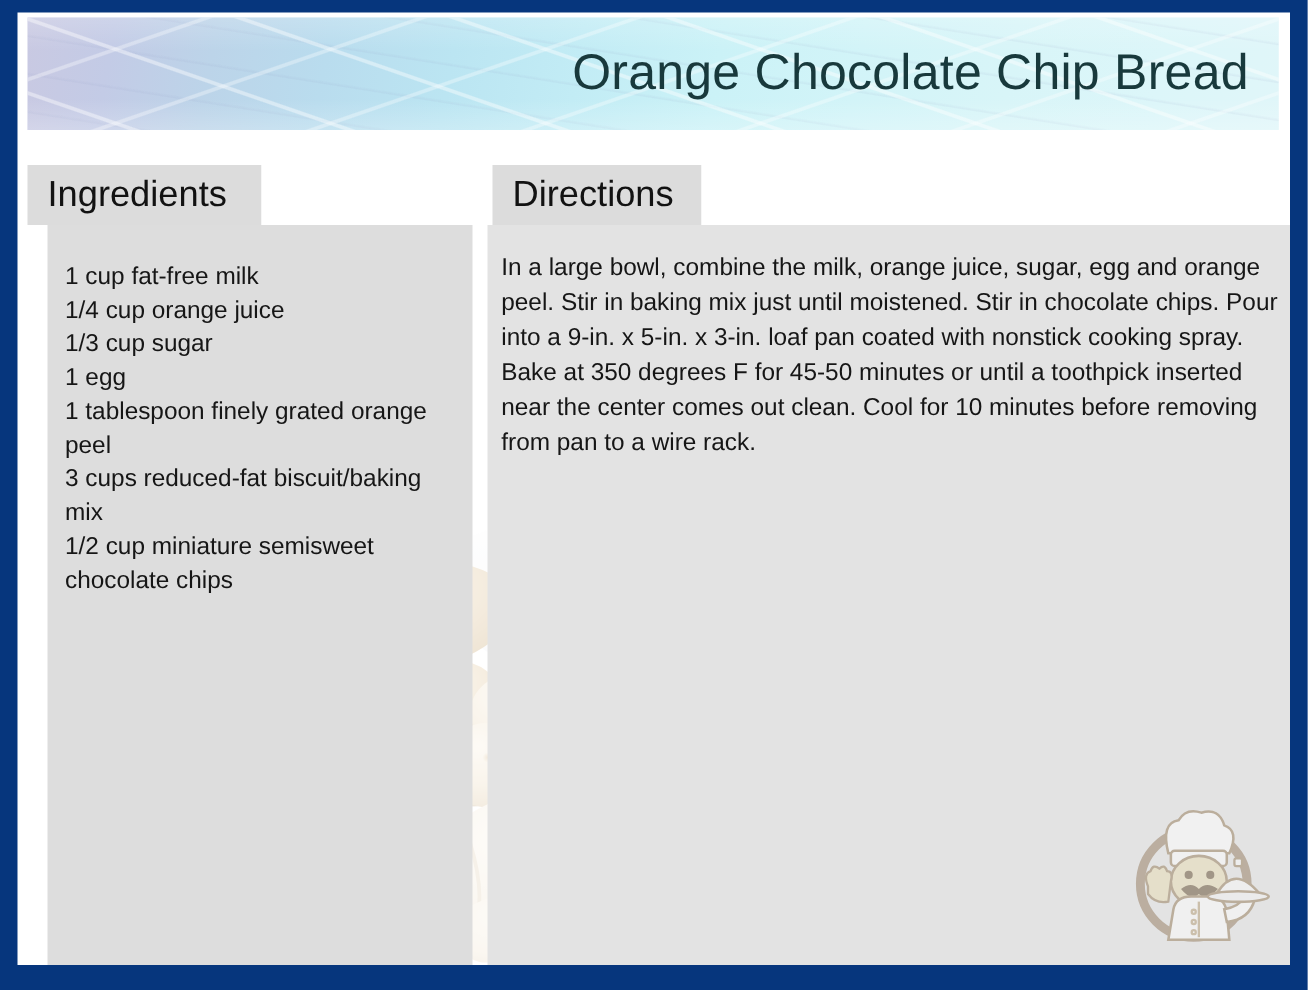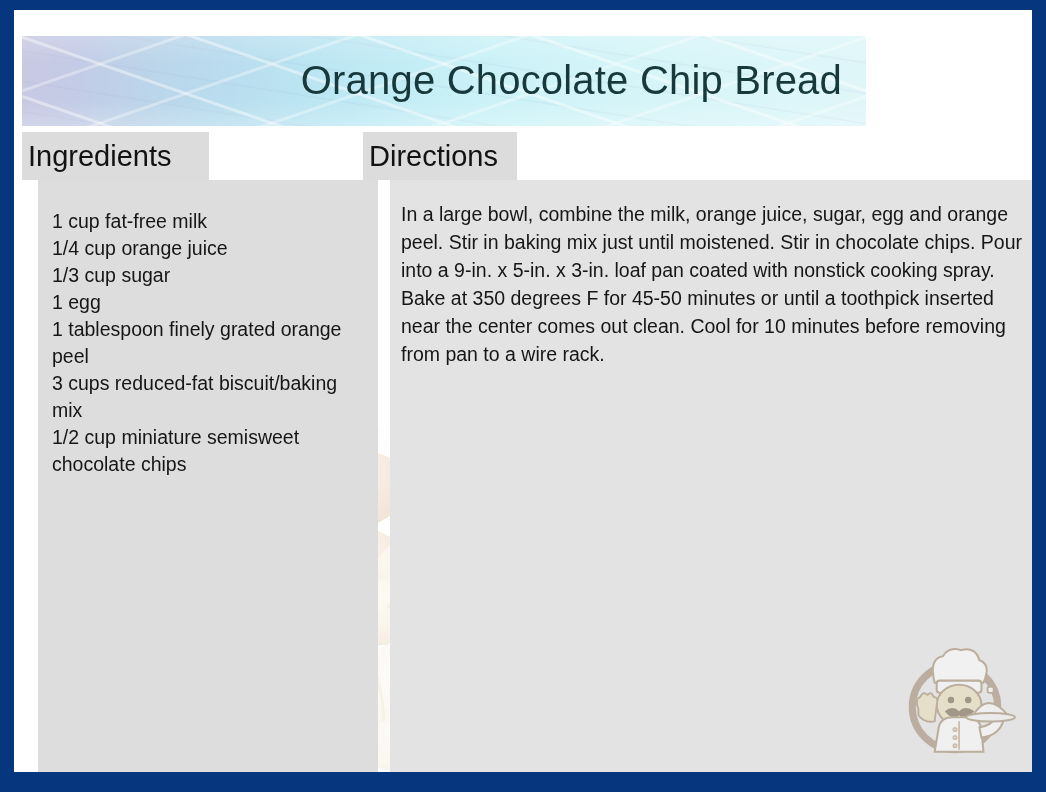--- a/index.html
+++ b/index.html
@@ -23,22 +23,22 @@
     position:absolute;
     left:14px;top:10px;
     width:1018px;height:762px;
     background:#ffffff;
     overflow:hidden;
   }
 
   
   #banner{
     position:absolute;
-    left:8px;top:26px;
-    width:844px;height:90px;
+    left:8px;top:4px;
+    width:1001px;height:90px;
     overflow:hidden;
     background:
       linear-gradient(100deg,
         #c9c9e2 0%,
         #c3cbe6 7%,
         #bcd4e9 15%,
         #b9dcee 24%,
         #bbe5f2 34%,
         #c2ecf5 44%,
         #cbf2f7 55%,
@@ -102,36 +102,36 @@
   }
 
   
   .col-head{
     position:absolute;
     background:#dcdcdc;
     color:#121212;
     font-size:29px;
     line-height:1;
     box-sizing:border-box;
-    padding:10px 14px 11px 6px;
+    padding:10px 14px 11px 16px;
   }
   .col-body{
     position:absolute;
     background:#dddddd;
     box-sizing:border-box;
     margin-left:16px;
   }
   .col-body.light{background:#e3e3e3;}
 
   #ingredients-head{left:8px;top:122px;width:187px;height:48px;}
   #ingredients-body{
     left:8px;top:170px;width:340px;height:592px;
     padding:28px 14px 0 14px;
   }
-  #directions-head{left:349px;top:122px;width:154px;height:48px;}
+  #directions-head{left:380px;top:122px;width:167px;height:48px;}
   #directions-body{
     left:360px;top:170px;width:649px;height:592px;
     padding:20px 7px 0 11px;
   }
 
   .body-text{
     position:relative;
     z-index:3;
     font-size:19.5px;
     line-height:27px;

